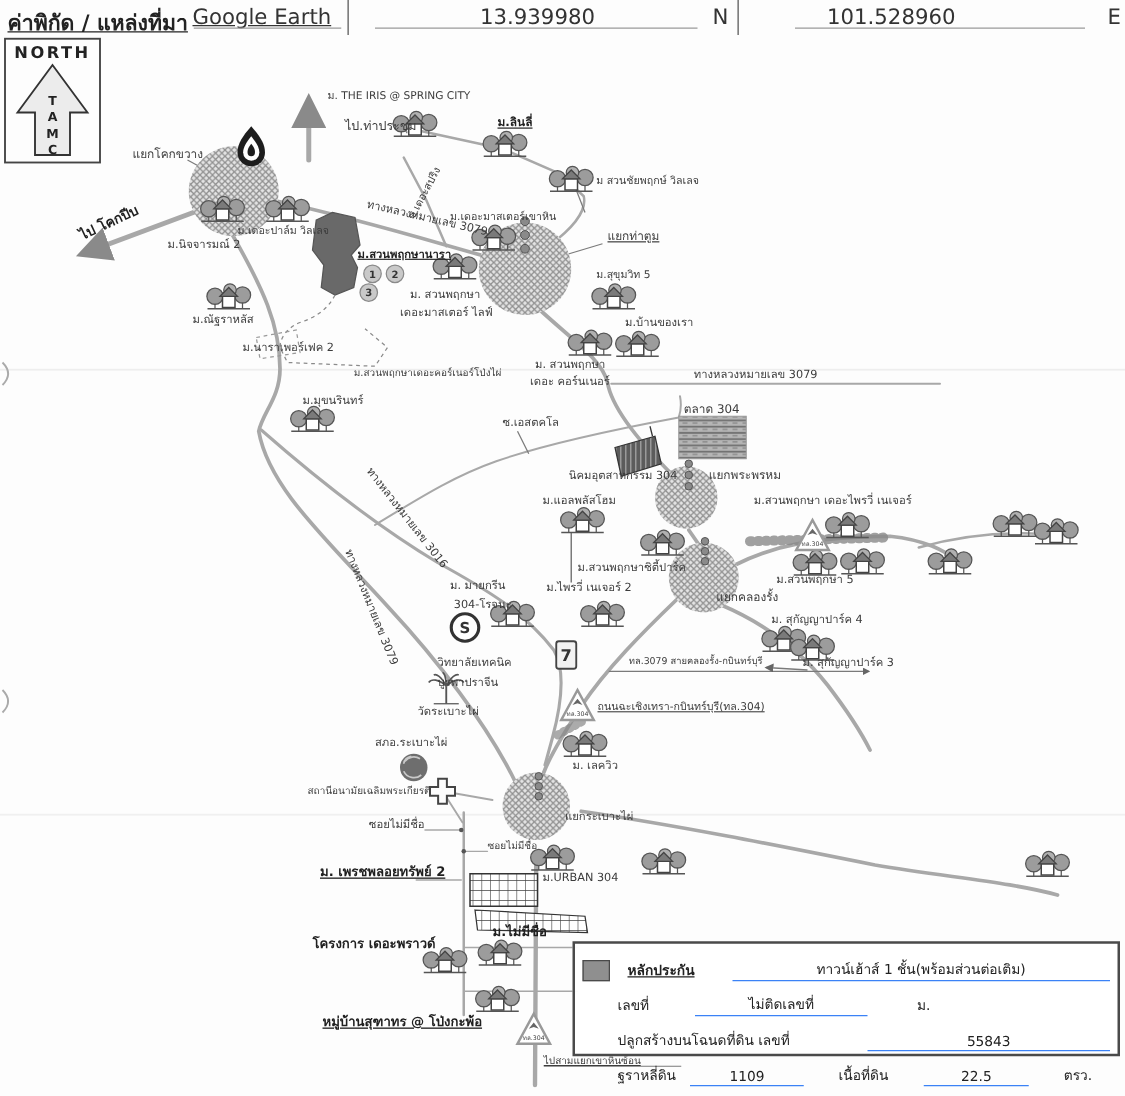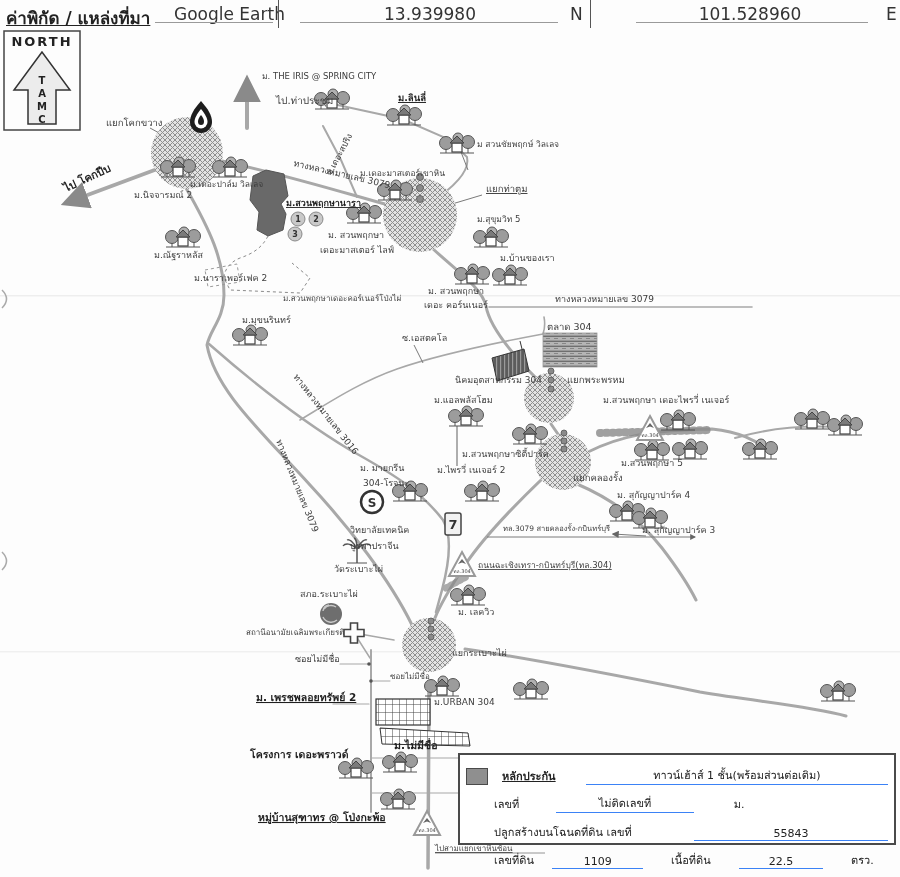--- a/index.html
+++ b/index.html
@@ -27,28 +27,28 @@
   .gtable .swatch{width:20px;height:15px;background:#8f8f8f;border:1px solid #4a4a4a;margin-right:14px;}
   .gtable .ttl{font-weight:bold;text-decoration:underline;margin-right:30px;white-space:nowrap;}
 </style>
 </head>
 <body>
 
 <div class="page">
 
   <div class="hdr">
     <div class="cell src-label" style="left:6px;">ค่าพิกัด / แหล่งที่มา</div>
-    <div class="cell" style="left:172px;width:115px;text-align:center;">Google Earth</div>
+    <div class="cell" style="left:154px;width:115px;text-align:left;text-decoration:underline;">Google Earth</div>
     <div class="uline" style="left:155px;width:118px;"></div>
     <div class="vline" style="left:278px;"></div>
     <div class="cell" style="left:300px;width:260px;text-align:center;">13.939980</div>
     <div class="uline" style="left:300px;width:258px;"></div>
     <div class="cell" style="left:570px;">N</div>
     <div class="vline" style="left:590px;"></div>
-    <div class="cell" style="left:630px;width:240px;text-align:center;">101.528960</div>
+    <div class="cell" style="left:593px;width:240px;text-align:center;">101.528960</div>
     <div class="uline" style="left:636px;width:232px;"></div>
     <div class="cell" style="left:886px;">E</div>
   </div>
 
   <svg class="map" width="900" height="877" viewBox="0 0 900 877">
     <defs>
       <pattern id="hatch" width="5" height="5" patternUnits="userSpaceOnUse">
         <rect width="5" height="5" fill="#e3e3e3"></rect>
         <path d="M0,5 L5,0 M0,0 L5,5" stroke="#8f8f8f" stroke-width="1"></path>
       </pattern>
@@ -412,21 +412,21 @@
     <div class="trow">
       <div class="lab" style="width:58px;">เลขที่</div>
       <div class="val" style="width:130px;">ไม่ติดเลขที่</div>
       <div class="lab" style="width:34px;text-align:center;">ม.</div>
     </div>
     <div class="trow">
       <div class="lab" style="width:196px;">ปลูกสร้างบนโฉนดที่ดิน เลขที่</div>
       <div class="val" style="flex:1;">55843</div>
     </div>
     <div class="trow">
-      <div class="lab" style="width:66px;">เลขที่ดิน</div>
+      <div class="lab" style="width:66px;">ฐราหลี่ดิน</div>
       <div class="val" style="width:100px;">1109</div>
       <div class="lab" style="width:78px;">เนื้อที่ดิน</div>
       <div class="val" style="width:92px;">22.5</div>
       <div class="lab" style="width:40px;">ตรว.</div>
     </div>
   </div>
 
 </div>
 
 </body></html>

